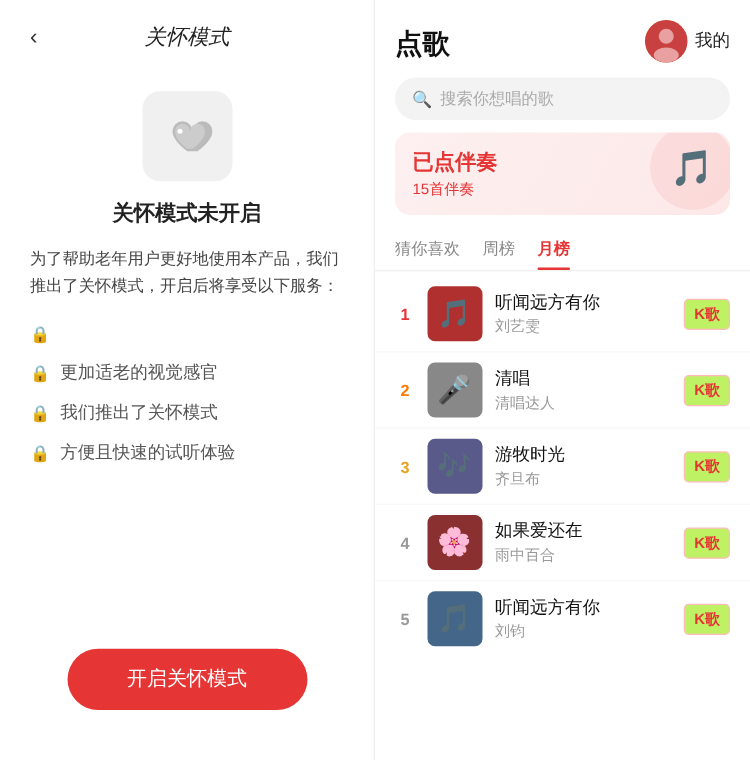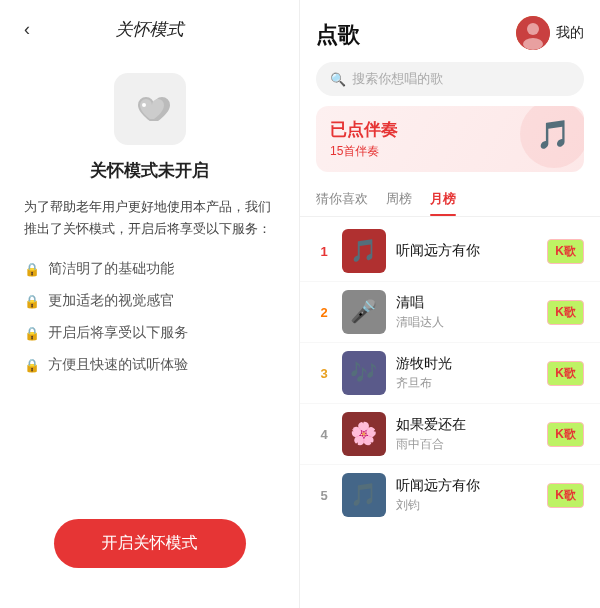--- a/index.html
+++ b/index.html
@@ -315,29 +315,28 @@
     </svg>
   </div>
 
   <div class="care-status-title">关怀模式未开启</div>
   <div class="care-desc">为了帮助老年用户更好地使用本产品，我们推出了关怀模式，开启后将享受以下服务：</div>
 
   <div class="feature-list">
 
   <div class="feature-item">
         <span class="lock-icon">🔒</span>
-        <span>简洁明了的基础功能</span>
       </div>
       <div class="feature-item">
         <span class="lock-icon">🔒</span>
         <span>更加适老的视觉感官</span>
       </div>
       <div class="feature-item">
         <span class="lock-icon">🔒</span>
-        <span>开启后将享受以下服务</span>
+        <span>我们推出了关怀模式</span>
       </div>
       <div class="feature-item">
         <span class="lock-icon">🔒</span>
         <span>方便且快速的试听体验</span>
       </div>
     </div>
 
   <button class="enable-btn">开启关怀模式</button>
 </div>
 
@@ -376,20 +375,21 @@
       <div class="tab-item active">月榜</div>
     </div>
 
   <div class="song-list">
 
   <div class="song-item">
     <span class="song-rank rank-1">1</span>
     <div class="song-thumb" style="background:#b03030;">🎵</div>
     <div class="song-info">
       <div class="song-name">听闻远方有你</div>
+      <div class="song-artist">刘艺雯</div>
     </div>
     <span class="k-badge">K歌</span>
   </div>
       <div class="song-item">
     <span class="song-rank rank-2">2</span>
     <div class="song-thumb" style="background:#888;">🎤</div>
     <div class="song-info">
       <div class="song-name">清唱</div>
       <div class="song-artist">清唱达人</div>
     </div>

